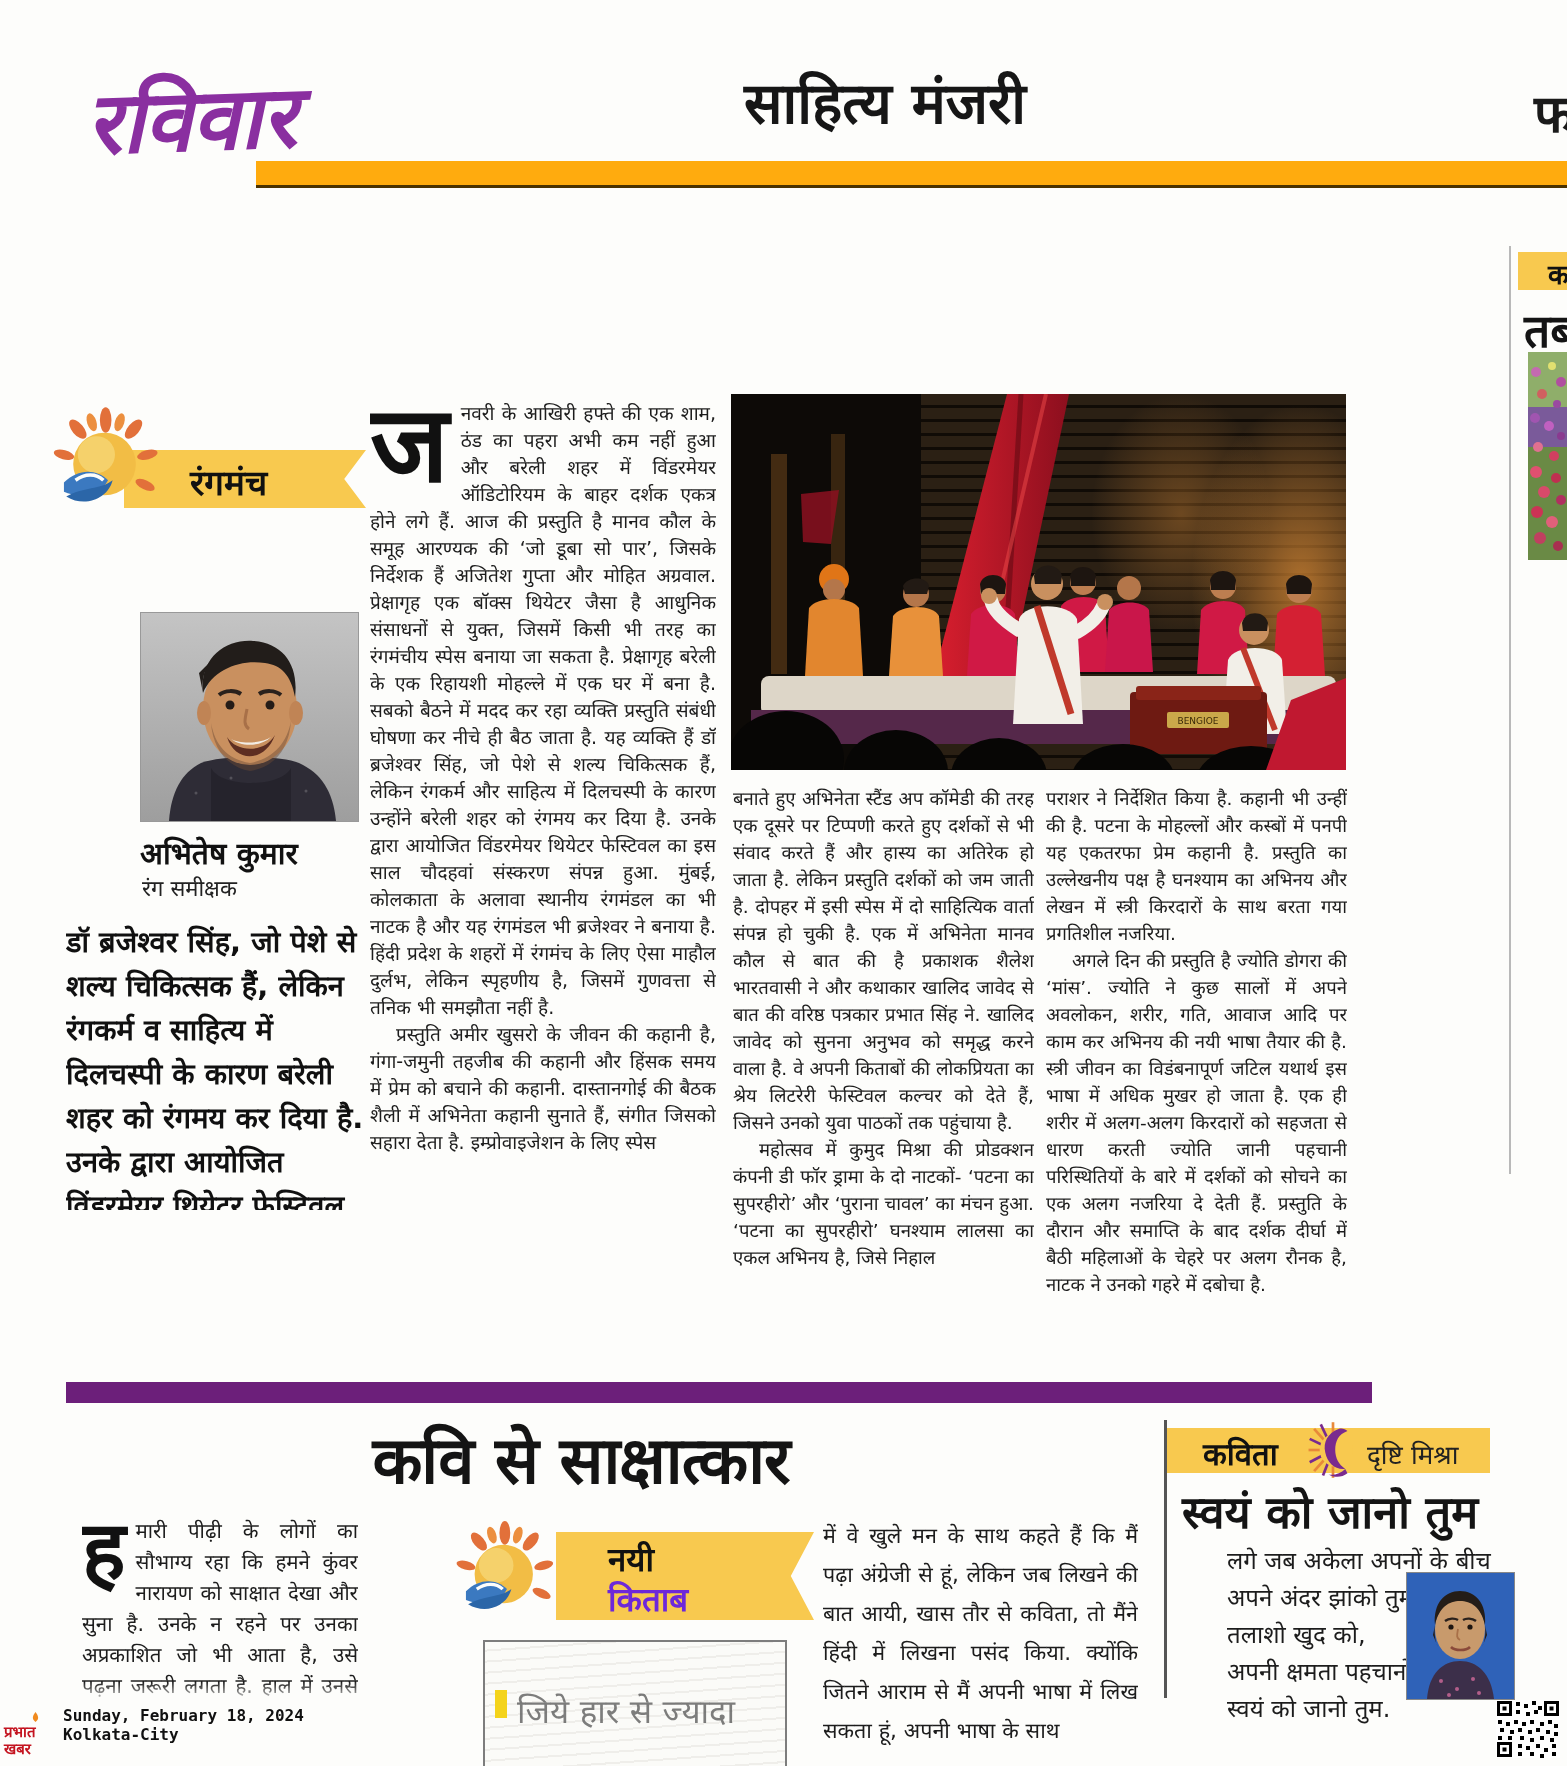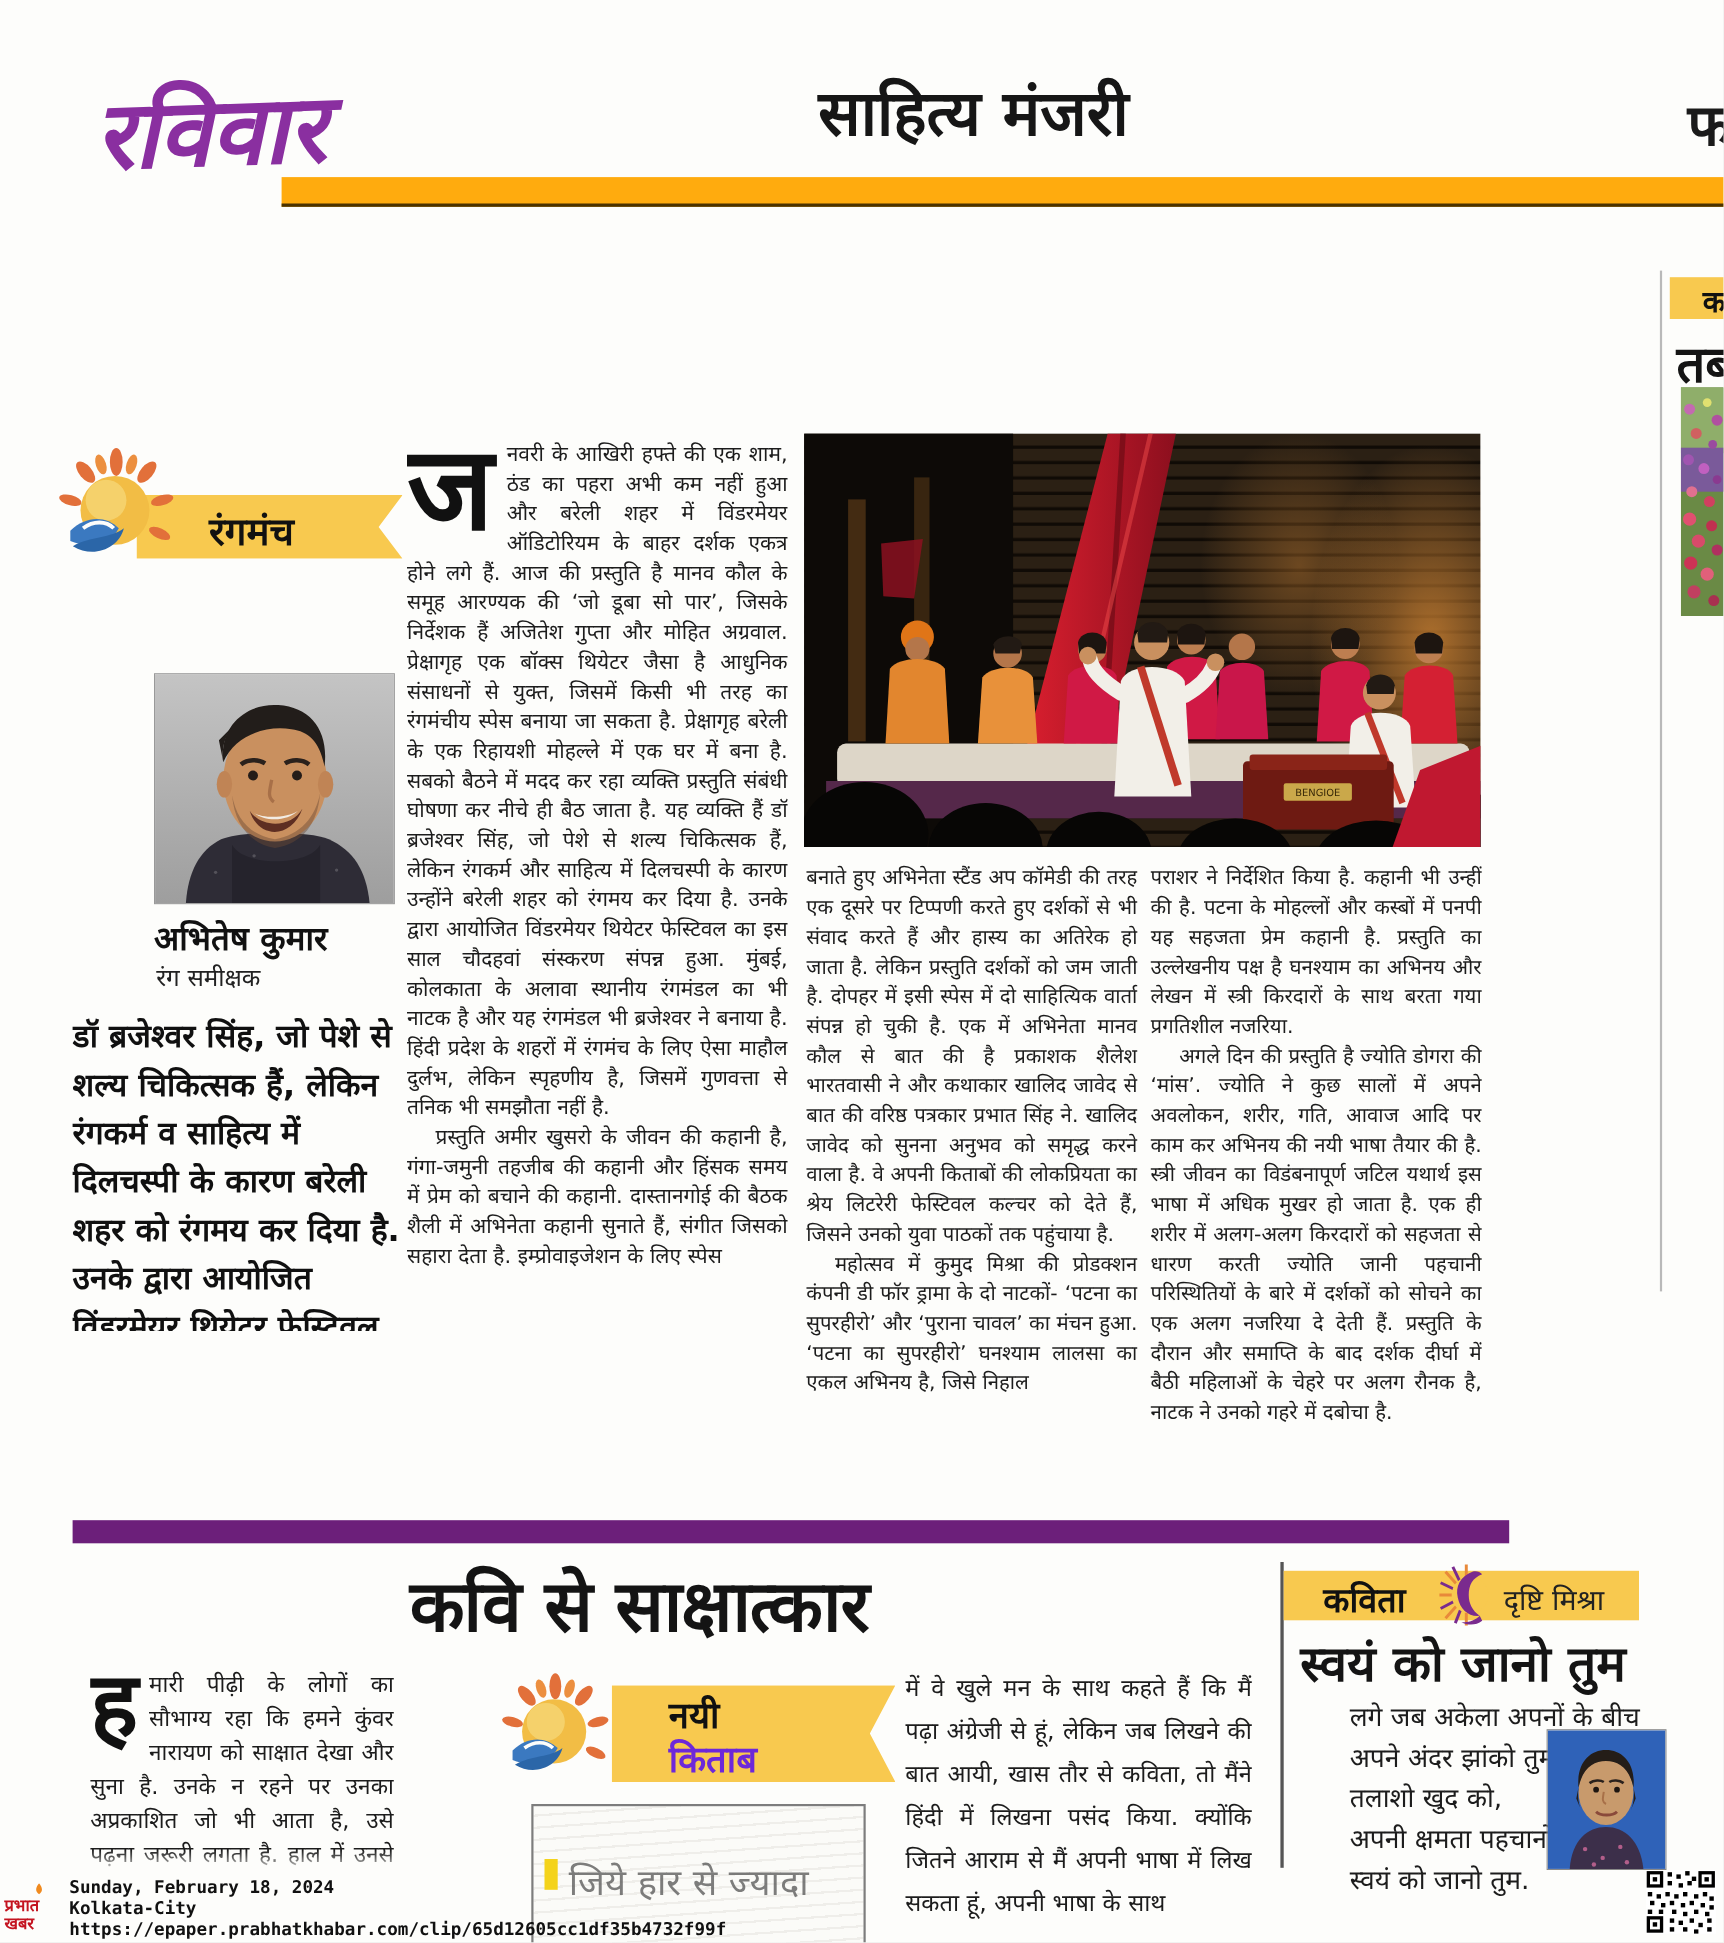--- a/index.html
+++ b/index.html
@@ -217,21 +217,21 @@
     </g>
     <polygon points="560,306 615,284 615,376 535,376" fill="#c01830"></polygon>
   </svg>
 
   <div class="abs bodytext" style="left:733px;top:785px;width:301px;height:578px;font-size:18.5px;">
     <p>बनाते हुए अभिनेता स्टैंड अप कॉमेडी की तरह एक दूसरे पर टिप्पणी करते हुए दर्शकों से भी संवाद करते हैं और हास्य का अतिरेक हो जाता है. लेकिन प्रस्तुति दर्शकों को जम जाती है. दोपहर में इसी स्पेस में दो साहित्यिक वार्ता संपन्न हो चुकी है. एक में अभिनेता मानव कौल से बात की है प्रकाशक शैलेश भारतवासी ने और कथाकार खालिद जावेद से बात की वरिष्ठ पत्रकार प्रभात सिंह ने. खालिद जावेद को सुनना अनुभव को समृद्ध करने वाला है. वे अपनी किताबों की लोकप्रियता का श्रेय लिटरेरी फेस्टिवल कल्चर को देते हैं, जिसने उनको युवा पाठकों तक पहुंचाया है.</p>
     <p class="indent">महोत्सव में कुमुद मिश्रा की प्रोडक्शन कंपनी डी फॉर ड्रामा के दो नाटकों- ‘पटना का सुपरहीरो’ और ‘पुराना चावल’ का मंचन हुआ. ‘पटना का सुपरहीरो’ घनश्याम लालसा का एकल अभिनय है, जिसे निहाल</p>
   </div>
 
   <div class="abs bodytext" style="left:1046px;top:785px;width:301px;height:578px;font-size:18.5px;">
-    <p>पराशर ने निर्देशित किया है. कहानी भी उन्हीं की है. पटना के मोहल्लों और कस्बों में पनपी यह सहजता प्रेम कहानी है. प्रस्तुति का उल्लेखनीय पक्ष है घनश्याम का अभिनय और लेखन में स्त्री किरदारों के साथ बरता गया प्रगतिशील नजरिया.</p>
+    <p>पराशर ने निर्देशित किया है. कहानी भी उन्हीं की है. पटना के मोहल्लों और कस्बों में पनपी यह एकतरफा प्रेम कहानी है. प्रस्तुति का उल्लेखनीय पक्ष है घनश्याम का अभिनय और लेखन में स्त्री किरदारों के साथ बरता गया प्रगतिशील नजरिया.</p>
     <p class="indent">अगले दिन की प्रस्तुति है ज्योति डोगरा की ‘मांस’. ज्योति ने कुछ सालों में अपने अवलोकन, शरीर, गति, आवाज आदि पर काम कर अभिनय की नयी भाषा तैयार की है. स्त्री जीवन का विडंबनापूर्ण जटिल यथार्थ इस भाषा में अधिक मुखर हो जाता है. एक ही शरीर में अलग-अलग किरदारों को सहजता से धारण करती ज्योति जानी पहचानी परिस्थितियों के बारे में दर्शकों को सोचने का एक अलग नजरिया दे देती हैं. प्रस्तुति के दौरान और समाप्ति के बाद दर्शक दीर्घा में बैठी महिलाओं के चेहरे पर अलग रौनक है, नाटक ने उनको गहरे में दबोचा है.</p>
   </div>
 
   <div class="abs" style="left:66px;top:1382px;width:1306px;height:21px;background:#6C1F7A;"></div>
 
   <div class="abs headline" style="left:306px;top:1414px;width:550px;text-align:center;font-size:65px;">कवि से साक्षात्कार</div>
 
   <div class="abs bodytext" style="left:82px;top:1516px;width:276px;height:188px;font-size:20.5px;line-height:31px;">
     <span class="dropcap dc2">ह</span><span>मारी पीढ़ी के लोगों का सौभाग्य रहा कि हमने कुंवर नारायण को साक्षात देखा और सुना है. उनके न रहने पर उनका अप्रकाशित जो भी आता है, उसे पढ़ना जरूरी लगता है. हाल में उनसे लिये गये साक्षात्कारों की एक</span>
   </div>
@@ -383,16 +383,15 @@
       </g>
   </svg>
 
   <svg class="abs" style="left:30px;top:1712px;" width="11" height="14" viewBox="0 0 10 14">
     <path d="M5,0 C8,4 9,7 5,10 C1,7 2,4 5,0 Z" fill="#F08A1E"></path>
   </svg>
   <div class="abs" style="left:4px;top:1724px;width:58px;font-size:15px;font-weight:800;color:#C41420;line-height:17px;">प्रभात खबर</div>
   <div class="abs footer-meta" style="left:63px;top:1706px;">
     <div>Sunday, February 18, 2024</div>
     <div>Kolkata-City</div>
-    <div>https://epaper.prabhatkhabar.com/clip/65d12605cc1df35b4732f99f</div>
   </div>
 
 </div>
 
 </body></html>

